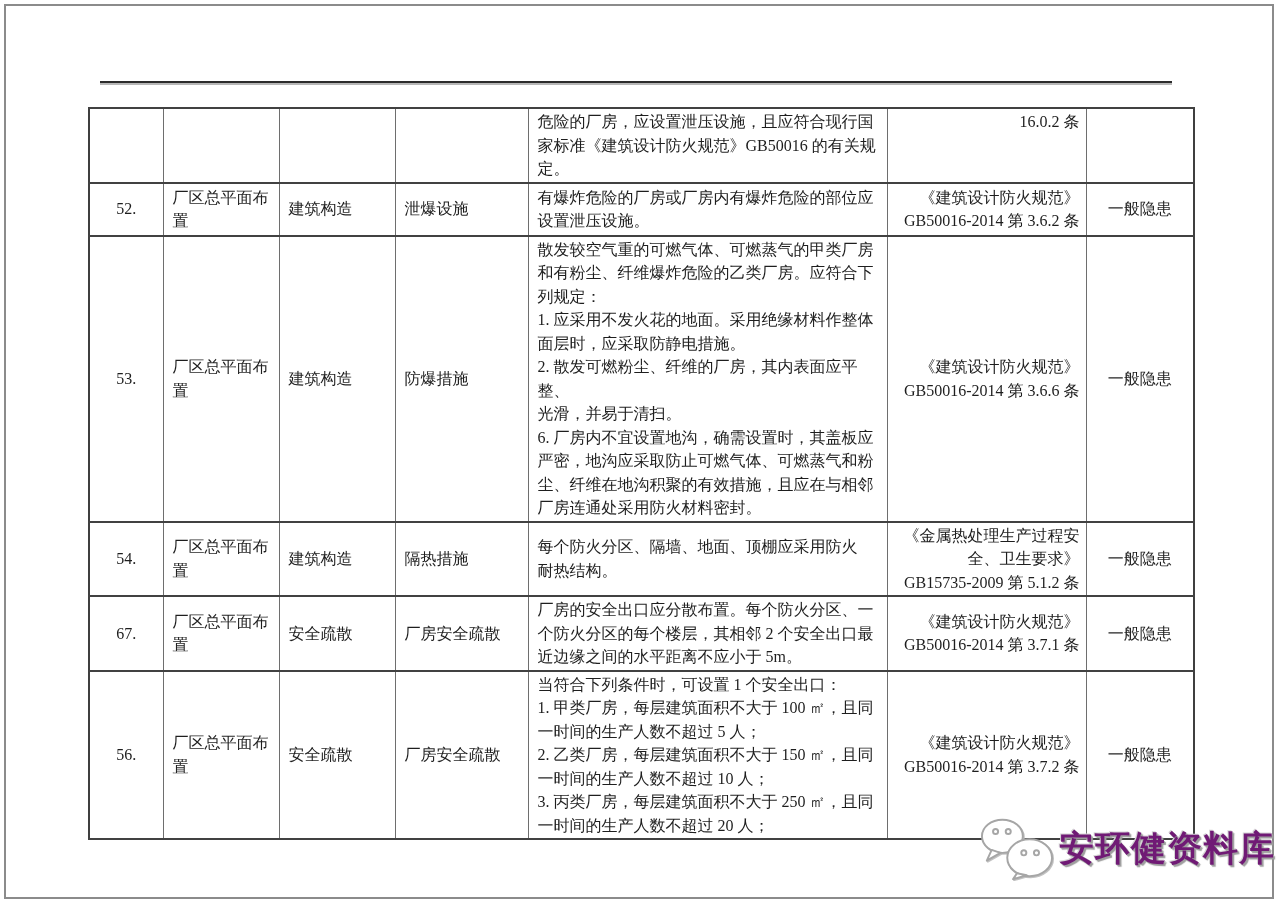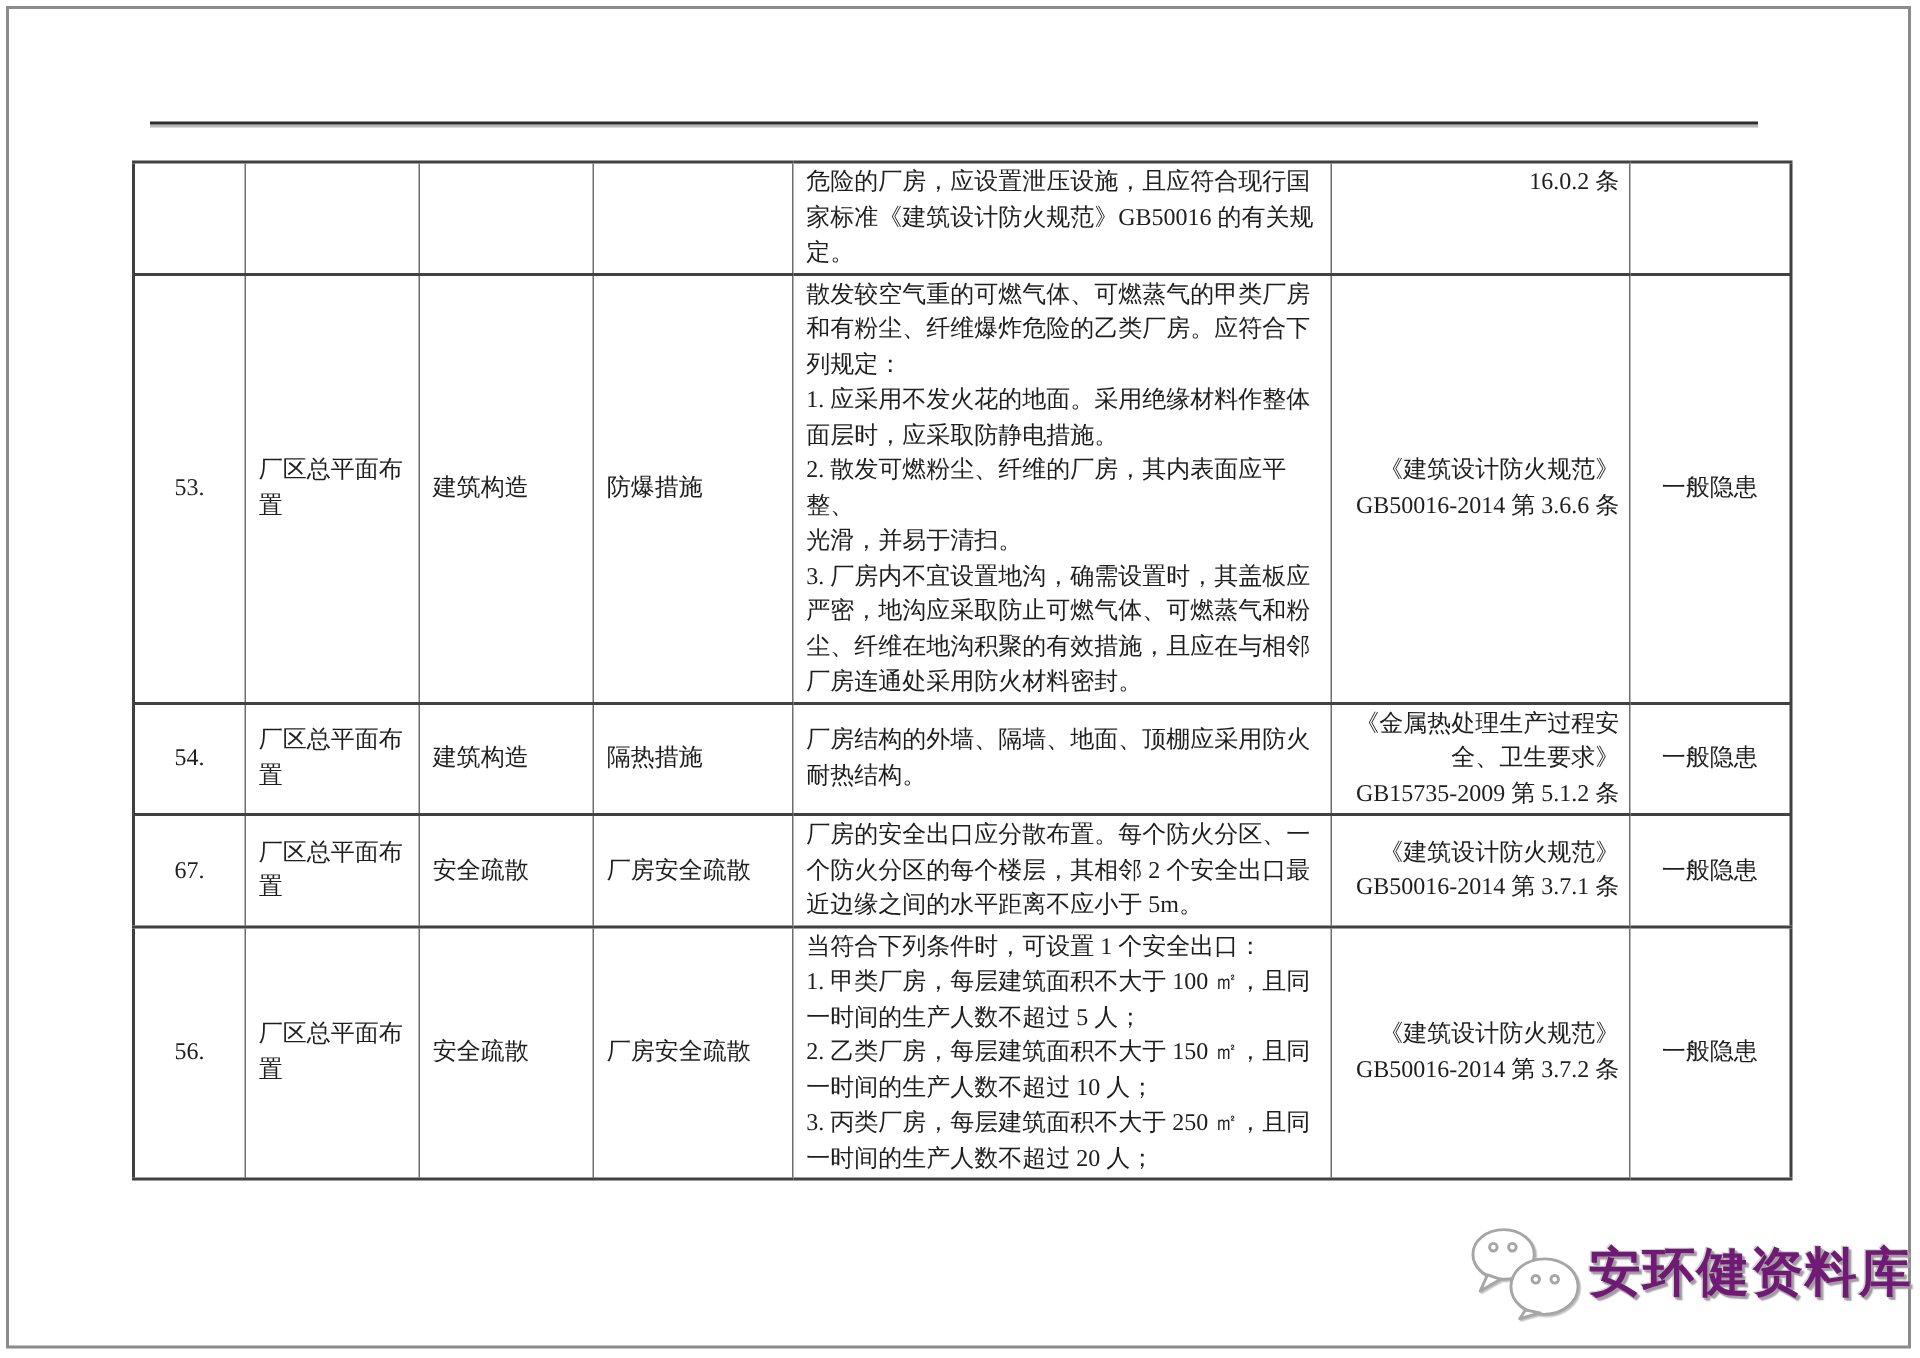--- a/index.html
+++ b/index.html
@@ -70,48 +70,60 @@
     <tr class="h-r0">
       <td class="c-no"></td>
       <td class="c-cat"></td>
       <td class="c-sub"></td>
       <td class="c-item"></td>
       <td class="c-desc">危险的厂房，应设置泄压设施，且应符合现行国
 家标准《建筑设计防火规范》GB50016 的有关规定。</td>
       <td class="c-ref">16.0.2 条</td>
       <td class="c-level"></td>
     </tr>
+    <tr class="h-r52">
+      <td class="c-no">52.</td>
+      <td class="c-cat">厂区总平面布
+置</td>
+      <td class="c-sub">建筑构造</td>
+      <td class="c-item">泄爆设施</td>
+      <td class="c-desc">有爆炸危险的厂房或厂房内有爆炸危险的部位应
+设置泄压设施。</td>
+      <td class="c-ref">《建筑设计防火规范》
+GB50016-2014 第 3.6.2 条</td>
+      <td class="c-level">一般隐患</td>
+    </tr>
     <tr class="h-r53">
       <td class="c-no">53.</td>
       <td class="c-cat">厂区总平面布
 置</td>
       <td class="c-sub">建筑构造</td>
       <td class="c-item">防爆措施</td>
       <td class="c-desc">散发较空气重的可燃气体、可燃蒸气的甲类厂房
 和有粉尘、纤维爆炸危险的乙类厂房。应符合下
 列规定：
 1.  应采用不发火花的地面。采用绝缘材料作整体
 面层时，应采取防静电措施。
 2.  散发可燃粉尘、纤维的厂房，其内表面应平整、
 光滑，并易于清扫。
-3.  厂房内不宜设置地沟，确需设置时，其盖板应
+6.  厂房内不宜设置地沟，确需设置时，其盖板应
 严密，地沟应采取防止可燃气体、可燃蒸气和粉
 尘、纤维在地沟积聚的有效措施，且应在与相邻
 厂房连通处采用防火材料密封。</td>
       <td class="c-ref">《建筑设计防火规范》
 GB50016-2014 第 3.6.6 条</td>
       <td class="c-level">一般隐患</td>
     </tr>
     <tr class="h-r54">
       <td class="c-no">54.</td>
       <td class="c-cat">厂区总平面布
 置</td>
       <td class="c-sub">建筑构造</td>
       <td class="c-item">隔热措施</td>
-      <td class="c-desc">厂房结构的外墙、隔墙、地面、顶棚应采用防火
+      <td class="c-desc">每个防火分区、隔墙、地面、顶棚应采用防火
 耐热结构。</td>
       <td class="c-ref">《金属热处理生产过程安
 全、卫生要求》
 GB15735-2009 第 5.1.2 条</td>
       <td class="c-level">一般隐患</td>
     </tr>
     <tr class="h-r55">
       <td class="c-no">67.</td>
       <td class="c-cat">厂区总平面布
 置</td>

